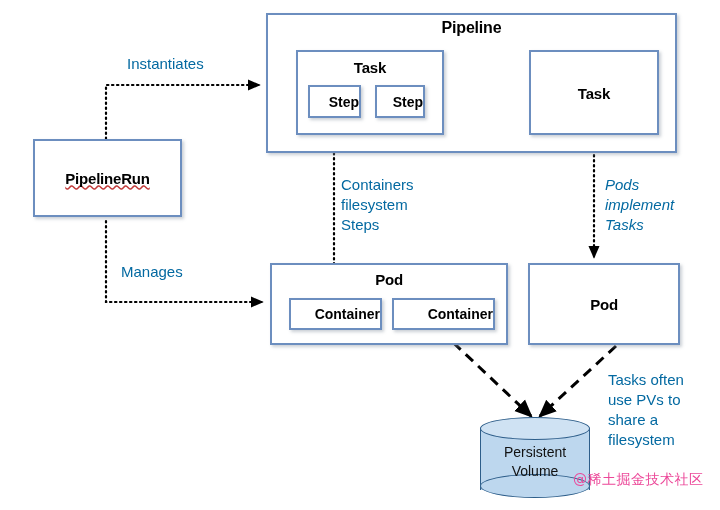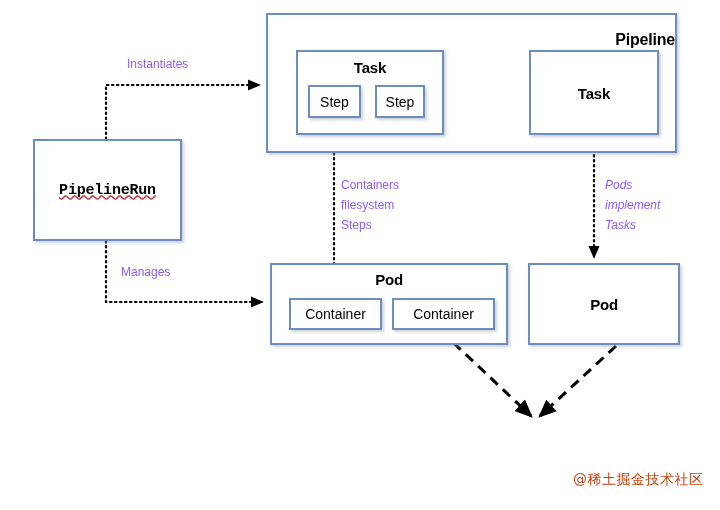--- a/index.html
+++ b/index.html
@@ -35,40 +35,40 @@
     position: absolute;
     left: 0;
     right: 0;
     text-align: center;
     font-weight: bold;
     color: #000000;
     letter-spacing: -0.2px;
   }
   
   #pipeline-box { left: 266px; top: 13px; width: 411px; height: 140px; }
-  #pipeline-label { top: 16px; font-size: 16px; text-align: right; }
+  #pipeline-label { top: 4px; font-size: 16px; }
   
   #task-left-box { left: 296px; top: 50px; width: 148px; height: 85px; }
   #task-left-label { top: 7px; font-size: 15px; }
   
   #step-1-box { left: 308px; top: 85px; width: 53px; height: 33px; }
   #step-2-box { left: 375px; top: 85px; width: 50px; height: 33px; }
   .inner-label {
     position: absolute;
     left: 0; right: 0; top: 50%;
     transform: translateY(-50%);
-    text-align: center;
-    font-weight: normal;
+    text-align: right;
+    font-weight: bold;
     font-size: 14px;
   }
   
   #task-right-box { left: 529px; top: 50px; width: 130px; height: 85px; }
   #task-right-label { top: 50%; transform: translateY(-50%); font-size: 15px; }
   
-  #pipelinerun-box { left: 33px; top: 139px; width: 149px; height: 102px; font-family: Liberation Mono, monospace; }
+  #pipelinerun-box { left: 33px; top: 139px; width: 149px; height: 78px; }
   #pipelinerun-label {
     top: 50%;
     transform: translateY(-50%);
     font-size: 15px;
   }
   .misspelled {
     text-decoration: underline wavy #c23b3b;
     text-decoration-skip-ink: none;
     text-underline-offset: 1px;
   }
@@ -122,37 +122,37 @@
     top: 26px;
     text-align: center;
     font-size: 14px;
     line-height: 19px;
     color: #111111;
     z-index: 3;
   }
   
   .free-text {
     position: absolute;
-    font-size: 12px;
+    font-size: 15px;
     line-height: 20px;
-    color: #8b5cf6;
+    color: #0369a1;
     white-space: pre-line;
   }
   #label-instantiates { left: 127px; top: 54px; }
   #label-manages { left: 121px; top: 262px; }
   #label-containers-implement { left: 341px; top: 175px; }
   #label-pods-implement { left: 605px; top: 175px; font-style: italic; }
   #label-tasks-pv { left: 608px; top: 370px; }
   
   #watermark {
     position: absolute;
     left: 573px;
     top: 471px;
     font-size: 14px;
-    color: #c2410c;
+    color: #ec4899;
     font-family: "DejaVu Sans", sans-serif;
     letter-spacing: 0.5px;
     white-space: nowrap;
   }
 </style>
 </head>
 <body>
 
 <div id="canvas">
 
@@ -220,24 +220,35 @@
     <div class="inner-label">Container</div>
   </div>
   <div class="box" id="container-2-box">
     <div class="inner-label">Container</div>
   </div>
 
   <div class="box" id="pod-right-box">
     <div class="box-label" id="pod-right-label">Pod</div>
   </div>
 
+  <div id="pv-cylinder">
+    <div class="cyl-body"></div>
+    <div class="cyl-bottom"></div>
+    <div class="cyl-top"></div>
+    <div class="cyl-text">Persistent
+Volume</div>
+  </div>
 
   <div class="free-text" id="label-instantiates">Instantiates</div>
   <div class="free-text" id="label-manages">Manages</div>
   <div class="free-text" id="label-containers-implement">Containers
 filesystem
 Steps</div>
   <div class="free-text" id="label-pods-implement">Pods
 implement
 Tasks</div>
+  <div class="free-text" id="label-tasks-pv">Tasks often
+use PVs to
+share a
+filesystem</div>
 
   <div id="watermark">@稀土掘金技术社区</div>
 </div>
 
 </body></html>

